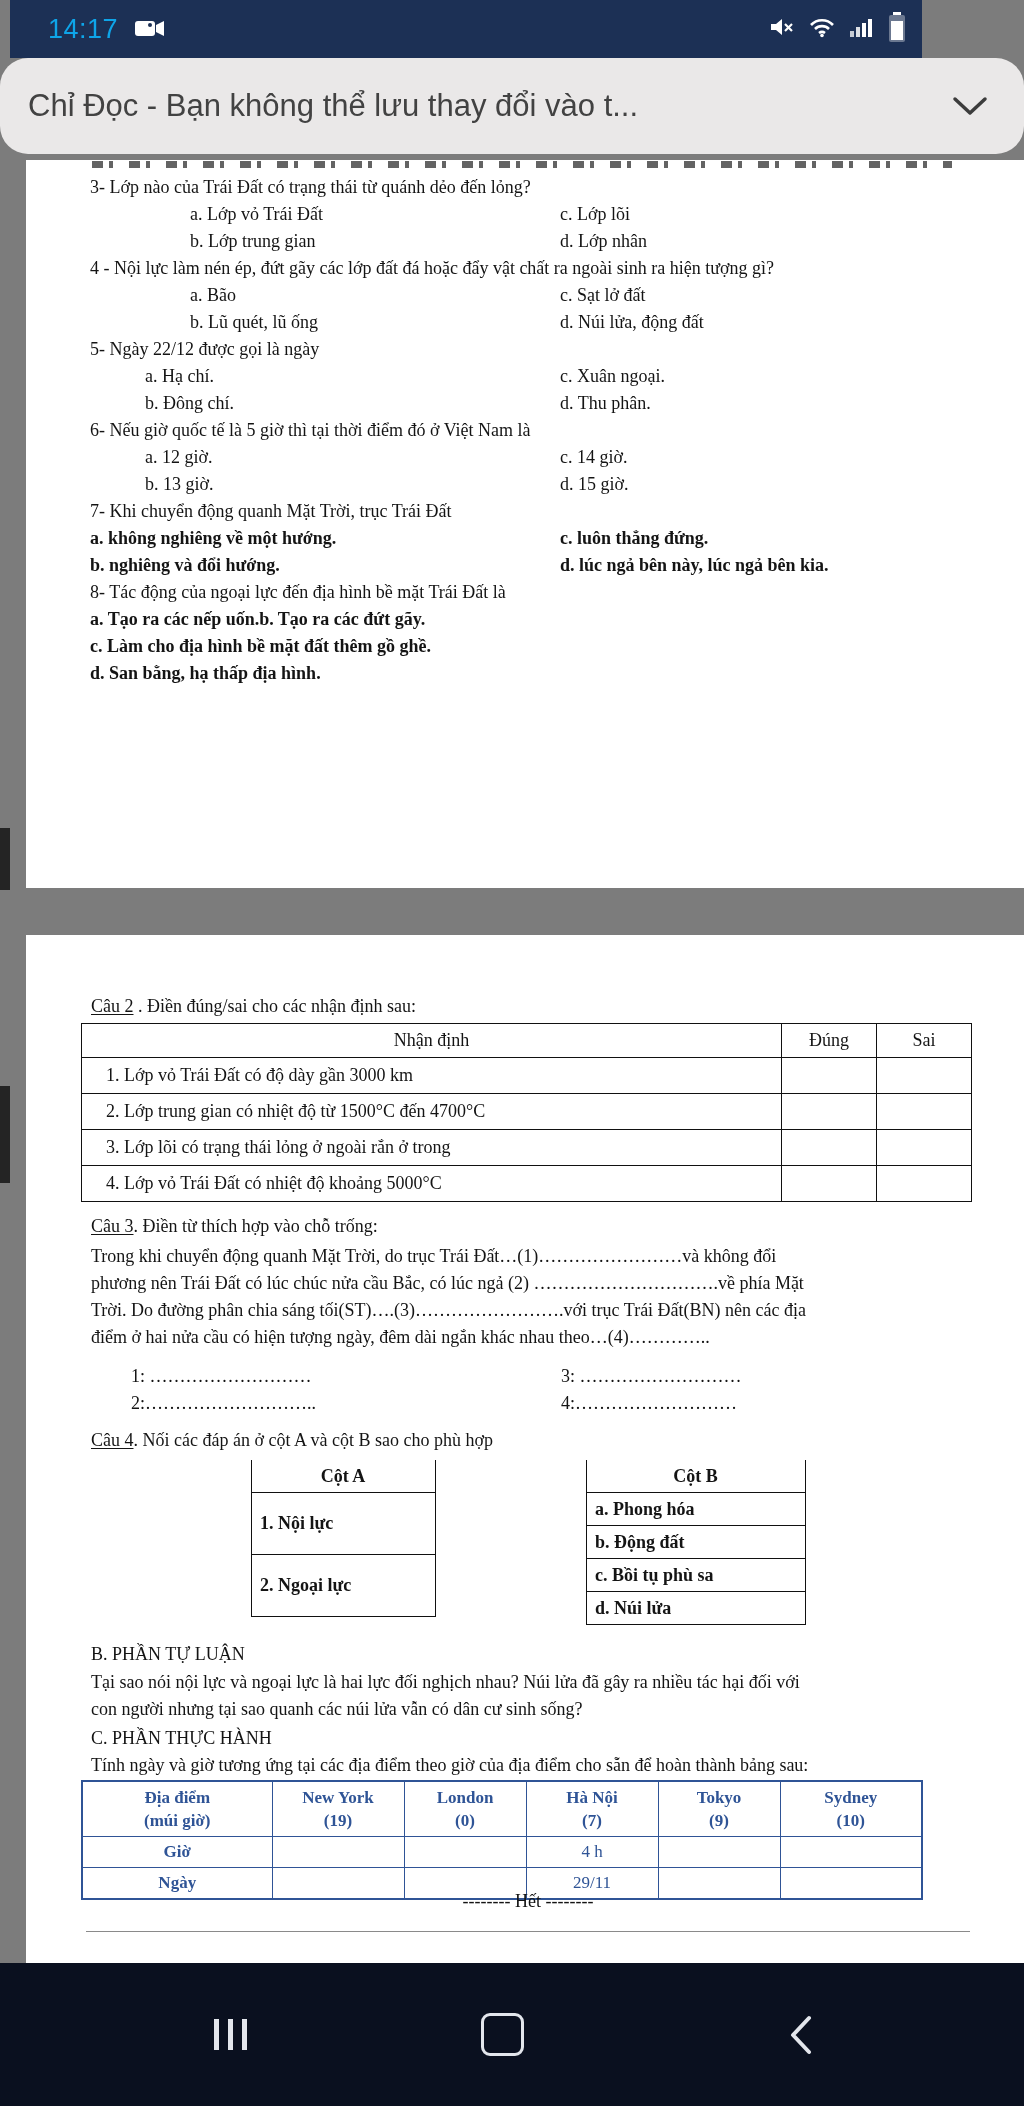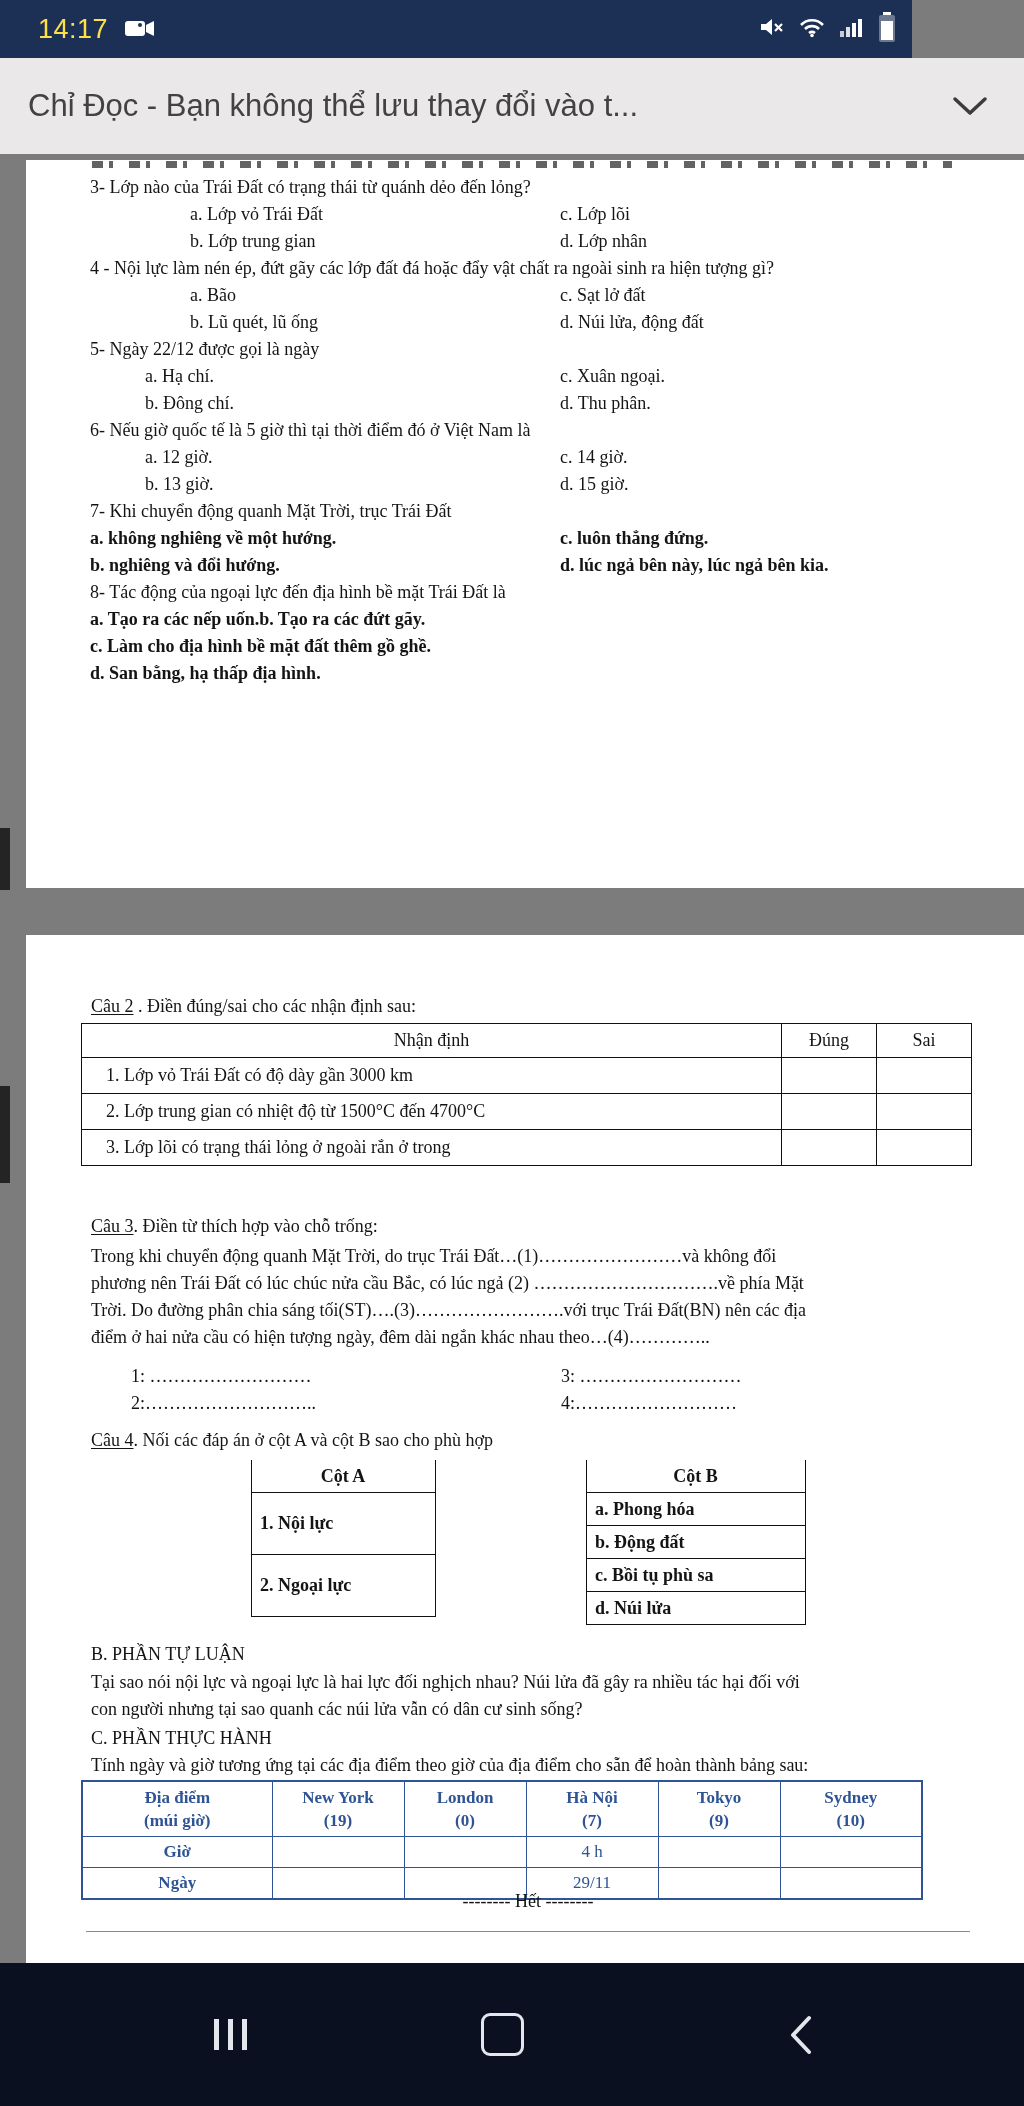--- a/index.html
+++ b/index.html
@@ -3,33 +3,34 @@
 <meta charset="utf-8">
 <style>
   html,body{margin:0;padding:0;}
   body{
     width:1024px;height:2106px;position:relative;overflow:hidden;
     background:#7c7c7c;font-family:"Liberation Serif",serif;
   }
 
   
   #statusbar{
-    position:absolute;left:0;top:0;width:912px;height:58px;
-    background:#1c3055;color:#fde047;font-family:"Liberation Sans",sans-serif;
+    position:absolute;left:10px;top:0;width:912px;height:58px;
+    background:#1c3055;color:#0ea5e9;font-family:"Liberation Sans",sans-serif;
     display:flex;align-items:center;
   }
   #statusbar .time{font-size:27px;margin-left:38px;letter-spacing:.5px;}
   #statusbar .cam{margin-left:16px;display:flex;align-items:center;}
   #statusbar .right{position:absolute;right:16px;top:0;height:58px;display:flex;align-items:center;gap:13px;}
 
   
   #appheader{
     position:absolute;left:0;top:58px;width:1024px;height:96px;
     background:#eae8e8;display:flex;align-items:center;
     font-family:"Liberation Sans",sans-serif;
+    border-radius:28px;
   }
   #appheader .title{font-size:31px;color:#424242;margin-left:28px;white-space:nowrap;}
   #appheader .chev{position:absolute;right:36px;top:38px;}
 
   
   #docarea{position:absolute;left:16px;top:154px;width:1024px;height:1416px;background:#7c7c7c;padding-left:32px;}
   .page{position:absolute;left:10px;width:1004px;background:#ffffff;color:#141414;}
   #page1{top:6px;height:728px;}
   #page2{top:781px;height:1028px;}
 
@@ -232,20 +233,25 @@
       <tr>
         <td class="stmt">2.  Lớp trung gian có nhiệt độ từ 1500°C đến 4700°C</td>
         <td class="mark"></td>
         <td class="mark"></td>
       </tr>
       <tr>
         <td class="stmt">3.  Lớp lõi có trạng thái lỏng ở ngoài rắn ở trong</td>
         <td class="mark"></td>
         <td class="mark"></td>
       </tr>
+      <tr>
+        <td class="stmt">4.  Lớp vỏ Trái Đất có nhiệt độ khoảng 5000°C</td>
+        <td class="mark"></td>
+        <td class="mark"></td>
+      </tr>
     </tbody>
       </table>
 
     <div class="p2block" style="top:278px;">
       <span class="u">Câu 3</span><span>. Điền từ thích hợp vào chỗ trống:</span>
     </div>
     <div class="p2block" style="top:308px;width:890px;">
       <div class="doc-line">Trong khi chuyển động quanh Mặt Trời, do trục Trái Đất…(1)……………………và không đổi</div>
       <div class="doc-line">phương nên Trái Đất có lúc chúc nửa cầu Bắc, có lúc ngả  (2) ………………………….về phía Mặt</div>
       <div class="doc-line">Trời. Do đường phân chia sáng tối(ST)….(3)…………………….với trục Trái Đất(BN) nên các địa</div>

